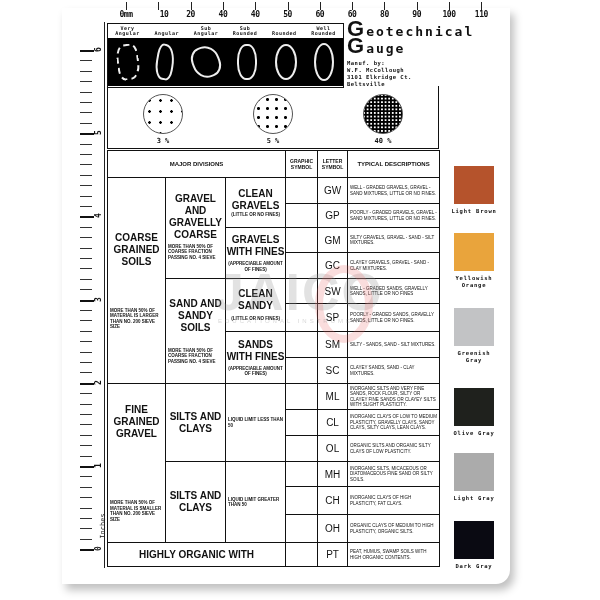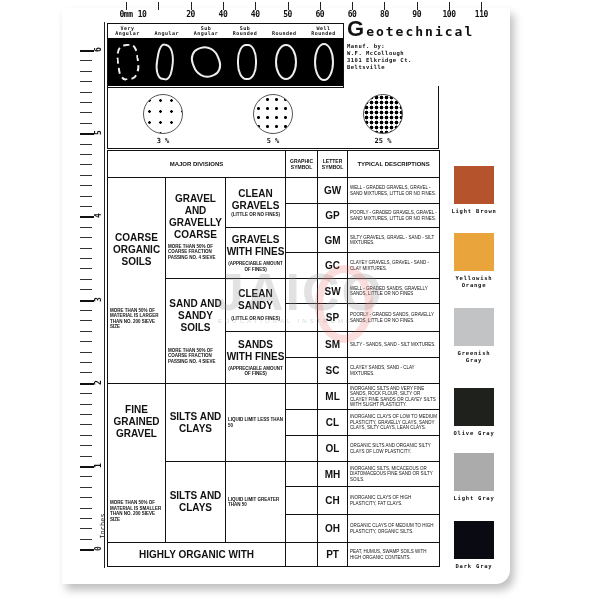--- a/index.html
+++ b/index.html
@@ -36,21 +36,21 @@
   .sphere-item{display:flex;flex-direction:column;align-items:center;}
   .sphere{width:38px;height:38px;border-radius:50%;border:1px solid #555;margin-top:8px;}
   .sphere-pct{font-size:7px;font-weight:bold;margin-top:3px;font-family:"DejaVu Sans Mono",monospace;}
 
   table.uscs{position:absolute;left:107px;top:150px;width:332px;border-collapse:collapse;table-layout:fixed;}
   table.uscs td{border:1px solid #111;padding:0;text-align:center;vertical-align:middle;}
   .hd{font-size:6px;font-weight:bold;}
   .big{font-size:10px;font-weight:bold;line-height:12px;}
   .sm{font-size:4.5px;font-weight:bold;line-height:5.5px;text-transform:uppercase;}
   .desc{font-size:4.5px;text-align:left !important;padding:1px 2px !important;line-height:5.5px;text-transform:uppercase;}
-  .sym{font-size:10px;font-weight:bold;}
+  .sym{font-size:10px;font-weight:normal;}
   .gfx{padding:0 !important;}
   .gfx div{width:100%;height:100%;}
   .p-gw{background:radial-gradient(circle,#000 1.4px,transparent 1.6px) 0 0/8px 7px;}
   .p-gp{background:radial-gradient(circle,#000 1.3px,transparent 1.6px) 0 0/9px 8px,repeating-linear-gradient(0deg,#888 0 1px,transparent 1px 3px),repeating-linear-gradient(90deg,#888 0 1px,transparent 1px 3px);}
   .p-gm{background:radial-gradient(circle,#000 1.2px,transparent 1.5px) 0 0/8px 8px,repeating-linear-gradient(90deg,#222 0 1px,transparent 1px 4px);}
   .p-gc{background:radial-gradient(circle,#000 1.4px,transparent 1.6px) 0 0/8px 8px,repeating-linear-gradient(45deg,#111 0 1.2px,transparent 1.2px 4px);}
   .p-sw{background:radial-gradient(circle,#000 0.8px,transparent 1px) 0 0/5px 5px;}
   .p-sp{background:radial-gradient(circle,#999 0.6px,transparent 0.8px) 0 0/3px 3px;}
   .p-sm{background:radial-gradient(circle,#000 1px,transparent 1.2px) 0 0/6px 6px,repeating-linear-gradient(90deg,#222 0 1px,transparent 1px 4px);}
   .p-sc{background:radial-gradient(circle,#000 0.8px,transparent 1px) 0 0/5px 5px,repeating-linear-gradient(45deg,#111 0 1.2px,transparent 1.2px 4px);}
@@ -72,21 +72,21 @@
 </style>
 </head>
 <body>
 
 <div class="card"></div>
 
 <div class="mm-ruler" id="mmRuler">
     <div class="mm-tick" style="left: 26px;"></div>
     <div class="mm-label" style="left: 26px;">0mm</div>
     <div class="mm-tick" style="left: 58.3px;"></div>
-    <div class="mm-label" style="left: 42px;">10</div>
+    <div class="mm-label" style="left: 64px;">10</div>
     <div class="mm-tick" style="left: 90.6px;"></div>
     <div class="mm-label" style="left: 90.6px;">20</div>
     <div class="mm-tick" style="left: 122.9px;"></div>
     <div class="mm-label" style="left: 122.9px;">40</div>
     <div class="mm-tick" style="left: 155.2px;"></div>
     <div class="mm-label" style="left: 155.2px;">40</div>
     <div class="mm-tick" style="left: 187.5px;"></div>
     <div class="mm-label" style="left: 187.5px;">50</div>
     <div class="mm-tick" style="left: 219.8px;"></div>
     <div class="mm-label" style="left: 219.8px;">60</div>
@@ -177,40 +177,41 @@
     <div class="grain g1"></div>
     <div class="grain g2"></div>
     <div class="grain g3"></div>
     <div class="grain g4"></div>
     <div class="grain g5"></div>
   </div>
 </div>
 
 <div class="title-block">
   <div class="title-line"><span class="big-letter">G</span><span>eotechnical</span></div>
+  <div class="title-line"><span class="big-letter">G</span><span>auge</span></div>
   <div class="manuf">
     <div>Manuf. by:</div>
     <div>W.F. McCollough</div>
     <div>3101 Elkridge Ct.</div>
     <div>Beltsville</div>
   </div>
 </div>
 
 <div class="sphere-box">
   <div class="sphere-item">
       <div class="sphere" style="background:radial-gradient(circle,#000 1.2px,transparent 1.5px) 0 0/11px 11px;"></div>
       <div class="sphere-pct">3 %</div>
     </div>
   <div class="sphere-item">
       <div class="sphere" style="background:radial-gradient(circle,#000 1.3px,transparent 1.6px) 0 0/9px 9px;"></div>
       <div class="sphere-pct">5 %</div>
     </div>
   <div class="sphere-item">
-      <div class="sphere" style="background:radial-gradient(circle,#000 1.8px,transparent 2.1px) 0 0/5px 5px;"></div>
-      <div class="sphere-pct">25 %</div>
+      <div class="sphere" style="background:radial-gradient(circle,#000 1.6px,transparent 1.9px) 0 0/3.6px 3.6px;"></div>
+      <div class="sphere-pct">40 %</div>
     </div>
 </div>
 
 <table class="uscs">
   <colgroup>
     <col style="width:58px">
       <col style="width:60px">
       <col style="width:60px">
       <col style="width:32px">
       <col style="width:30px">
@@ -219,21 +220,21 @@
   <tbody>
       <tr style="height:27px">
     <td colspan="3" class="hd">MAJOR DIVISIONS</td>
     <td class="hd" style="font-size:5px">GRAPHIC SYMBOL</td>
     <td class="hd" style="font-size:5px">LETTER SYMBOL</td>
     <td class="hd">TYPICAL DESCRIPTIONS</td>
   </tr>
 
   <tr style="height:26px">
     <td rowspan="8">
-      <div class="big">COARSE ORGANIC SOILS</div>
+      <div class="big">COARSE GRAINED SOILS</div>
       <div class="sm" style="margin-top:40px;text-align:left;padding-left:2px">More than 50% of material is larger than No. 200 sieve size</div>
     </td>
     <td rowspan="4">
       <div class="big">GRAVEL AND GRAVELLY COARSE</div>
       <div class="sm" style="text-align:left;padding:3px 2px">More than 50% of coarse fraction passing No. 4 sieve</div>
     </td>
     <td rowspan="2">
       <div class="big">CLEAN GRAVELS</div>
       <div class="sm">(Little or no fines)</div>
     </td>

